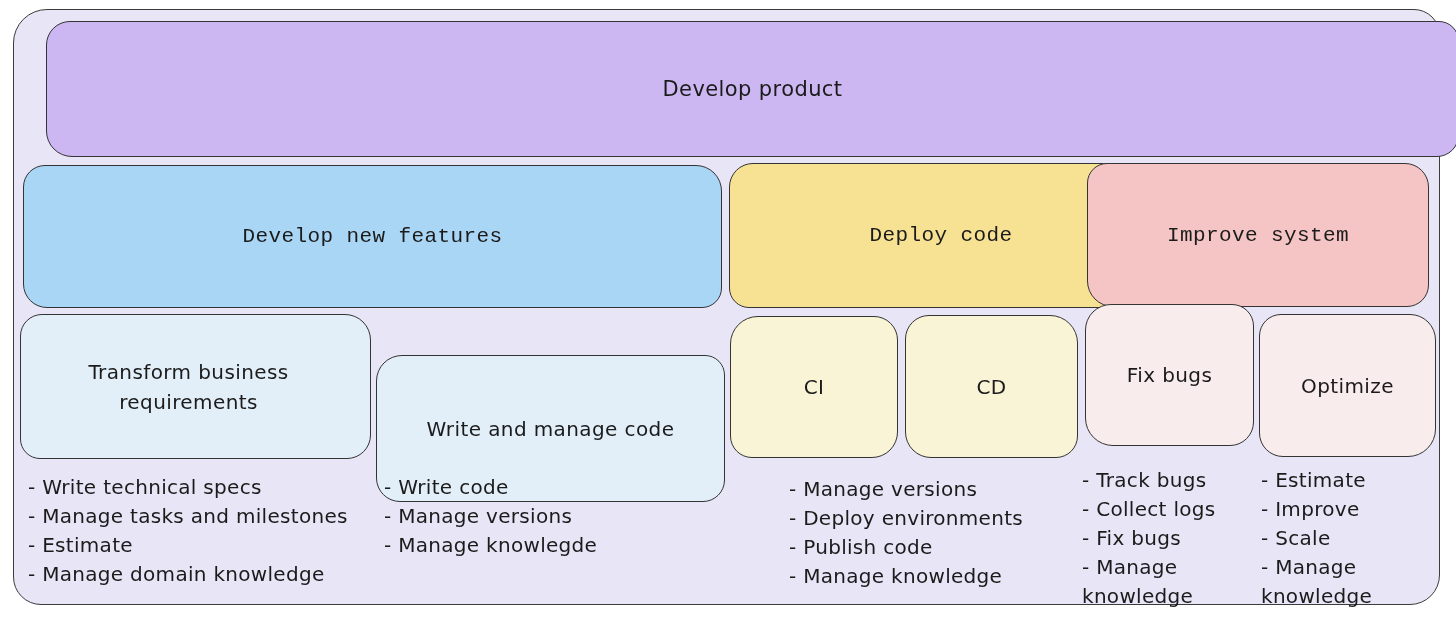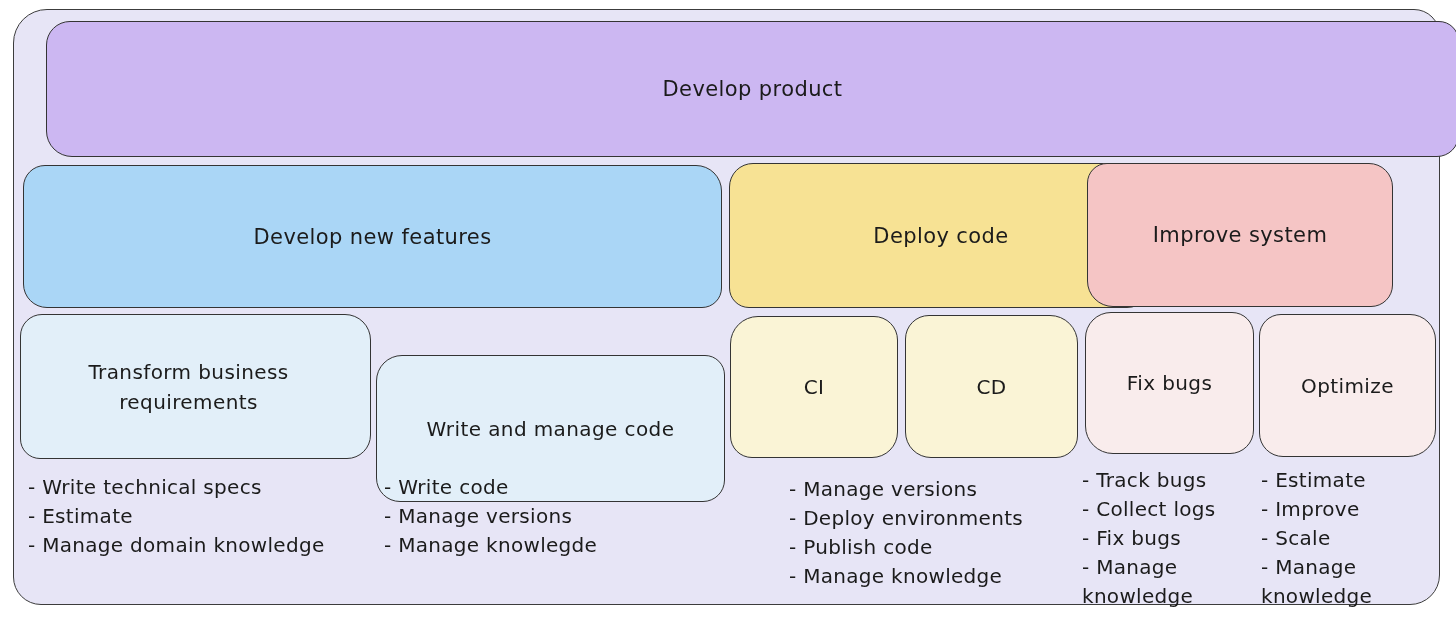--- a/index.html
+++ b/index.html
@@ -29,49 +29,49 @@
     position: absolute;
     box-sizing: border-box;
     border: 1.5px solid #343434;
     display: flex;
     align-items: center;
     justify-content: center;
     text-align: center;
     letter-spacing: 0.4px;
   }
   .lvl1 { font-size: 21px; }
-  .lvl2 { font-size: 21px; }
+  .lvl2 { font-size: 21px; font-family: Liberation Mono, monospace; }
   .lvl3 { font-size: 20px; padding: 0 22px; line-height: 30px; }
 
   .box-develop-product {
     left: 24px; top: 21px; width: 1413px; height: 136px;
     background: #ccb7f2;
     border-radius: 24px 20px 22px 26px;
     margin-left: 22px;
   }
   .box-develop-new-features {
     left: 23px; top: 165px; width: 699px; height: 143px;
     background: #aad6f6;
     border-radius: 22px 26px 20px 24px;
   }
   .box-deploy-code {
     left: 729px; top: 163px; width: 424px; height: 145px;
     background: #f7e294;
     border-radius: 24px 22px 26px 20px;
   }
   .box-improve-system {
-    left: 1087px; top: 163px; width: 306px; height: 144px;
+    left: 1087px; top: 163px; width: 342px; height: 144px;
     border-radius: 20px 24px 22px 26px;
     background: #f5c5c5;
   }
   .box-transform { left: 20px;  top: 314px; width: 351px; height: 145px; background: #e2eff9; border-radius: 22px 26px 24px 20px; padding-left: 8px; }
   .box-write-code { left: 376px; top: 312px; width: 349px; height: 147px; background: #e2eff9; border-radius: 26px 20px 22px 24px; margin-top: 43px; }
   .box-ci  { left: 730px;  top: 316px; width: 168px; height: 142px; background: #faf4d6; border-radius: 28px 24px 26px 22px; }
   .box-cd  { left: 905px;  top: 315px; width: 173px; height: 143px; background: #faf4d6; border-radius: 24px 28px 22px 26px; }
-  .box-fix { left: 1085px; top: 312px; width: 169px; height: 142px; background: #f9ecec; border-radius: 26px 22px 24px 28px; }
+  .box-fix { left: 1085px; top: 304px; width: 169px; height: 142px; background: #f9ecec; border-radius: 26px 22px 24px 28px; }
   .box-opt { left: 1259px; top: 314px; width: 177px; height: 143px; background: #f9ecec; border-radius: 22px 26px 28px 24px; }
 
   .task-list {
     position: absolute;
     font-size: 20px;
     line-height: 29px;
     letter-spacing: 0.3px;
     text-align: left;
   }
   .task-list-1 { left: 28px;   top: 473px; width: 352px; }
@@ -115,20 +115,21 @@
   </div>
   <div class="box lvl3 box-fix">
     <span>Fix bugs</span>
   </div>
   <div class="box lvl3 box-opt">
     <span>Optimize</span>
   </div>
 
   <div class="task-list task-list-1">
     <div>- Write technical specs</div>
+    <div>- Manage tasks and milestones</div>
     <div>- Estimate</div>
     <div>- Manage domain knowledge</div>
   </div>
 
   <div class="task-list task-list-2">
     <div>- Write code</div>
     <div>- Manage versions</div>
     <div>- Manage knowlegde</div>
   </div>
 

